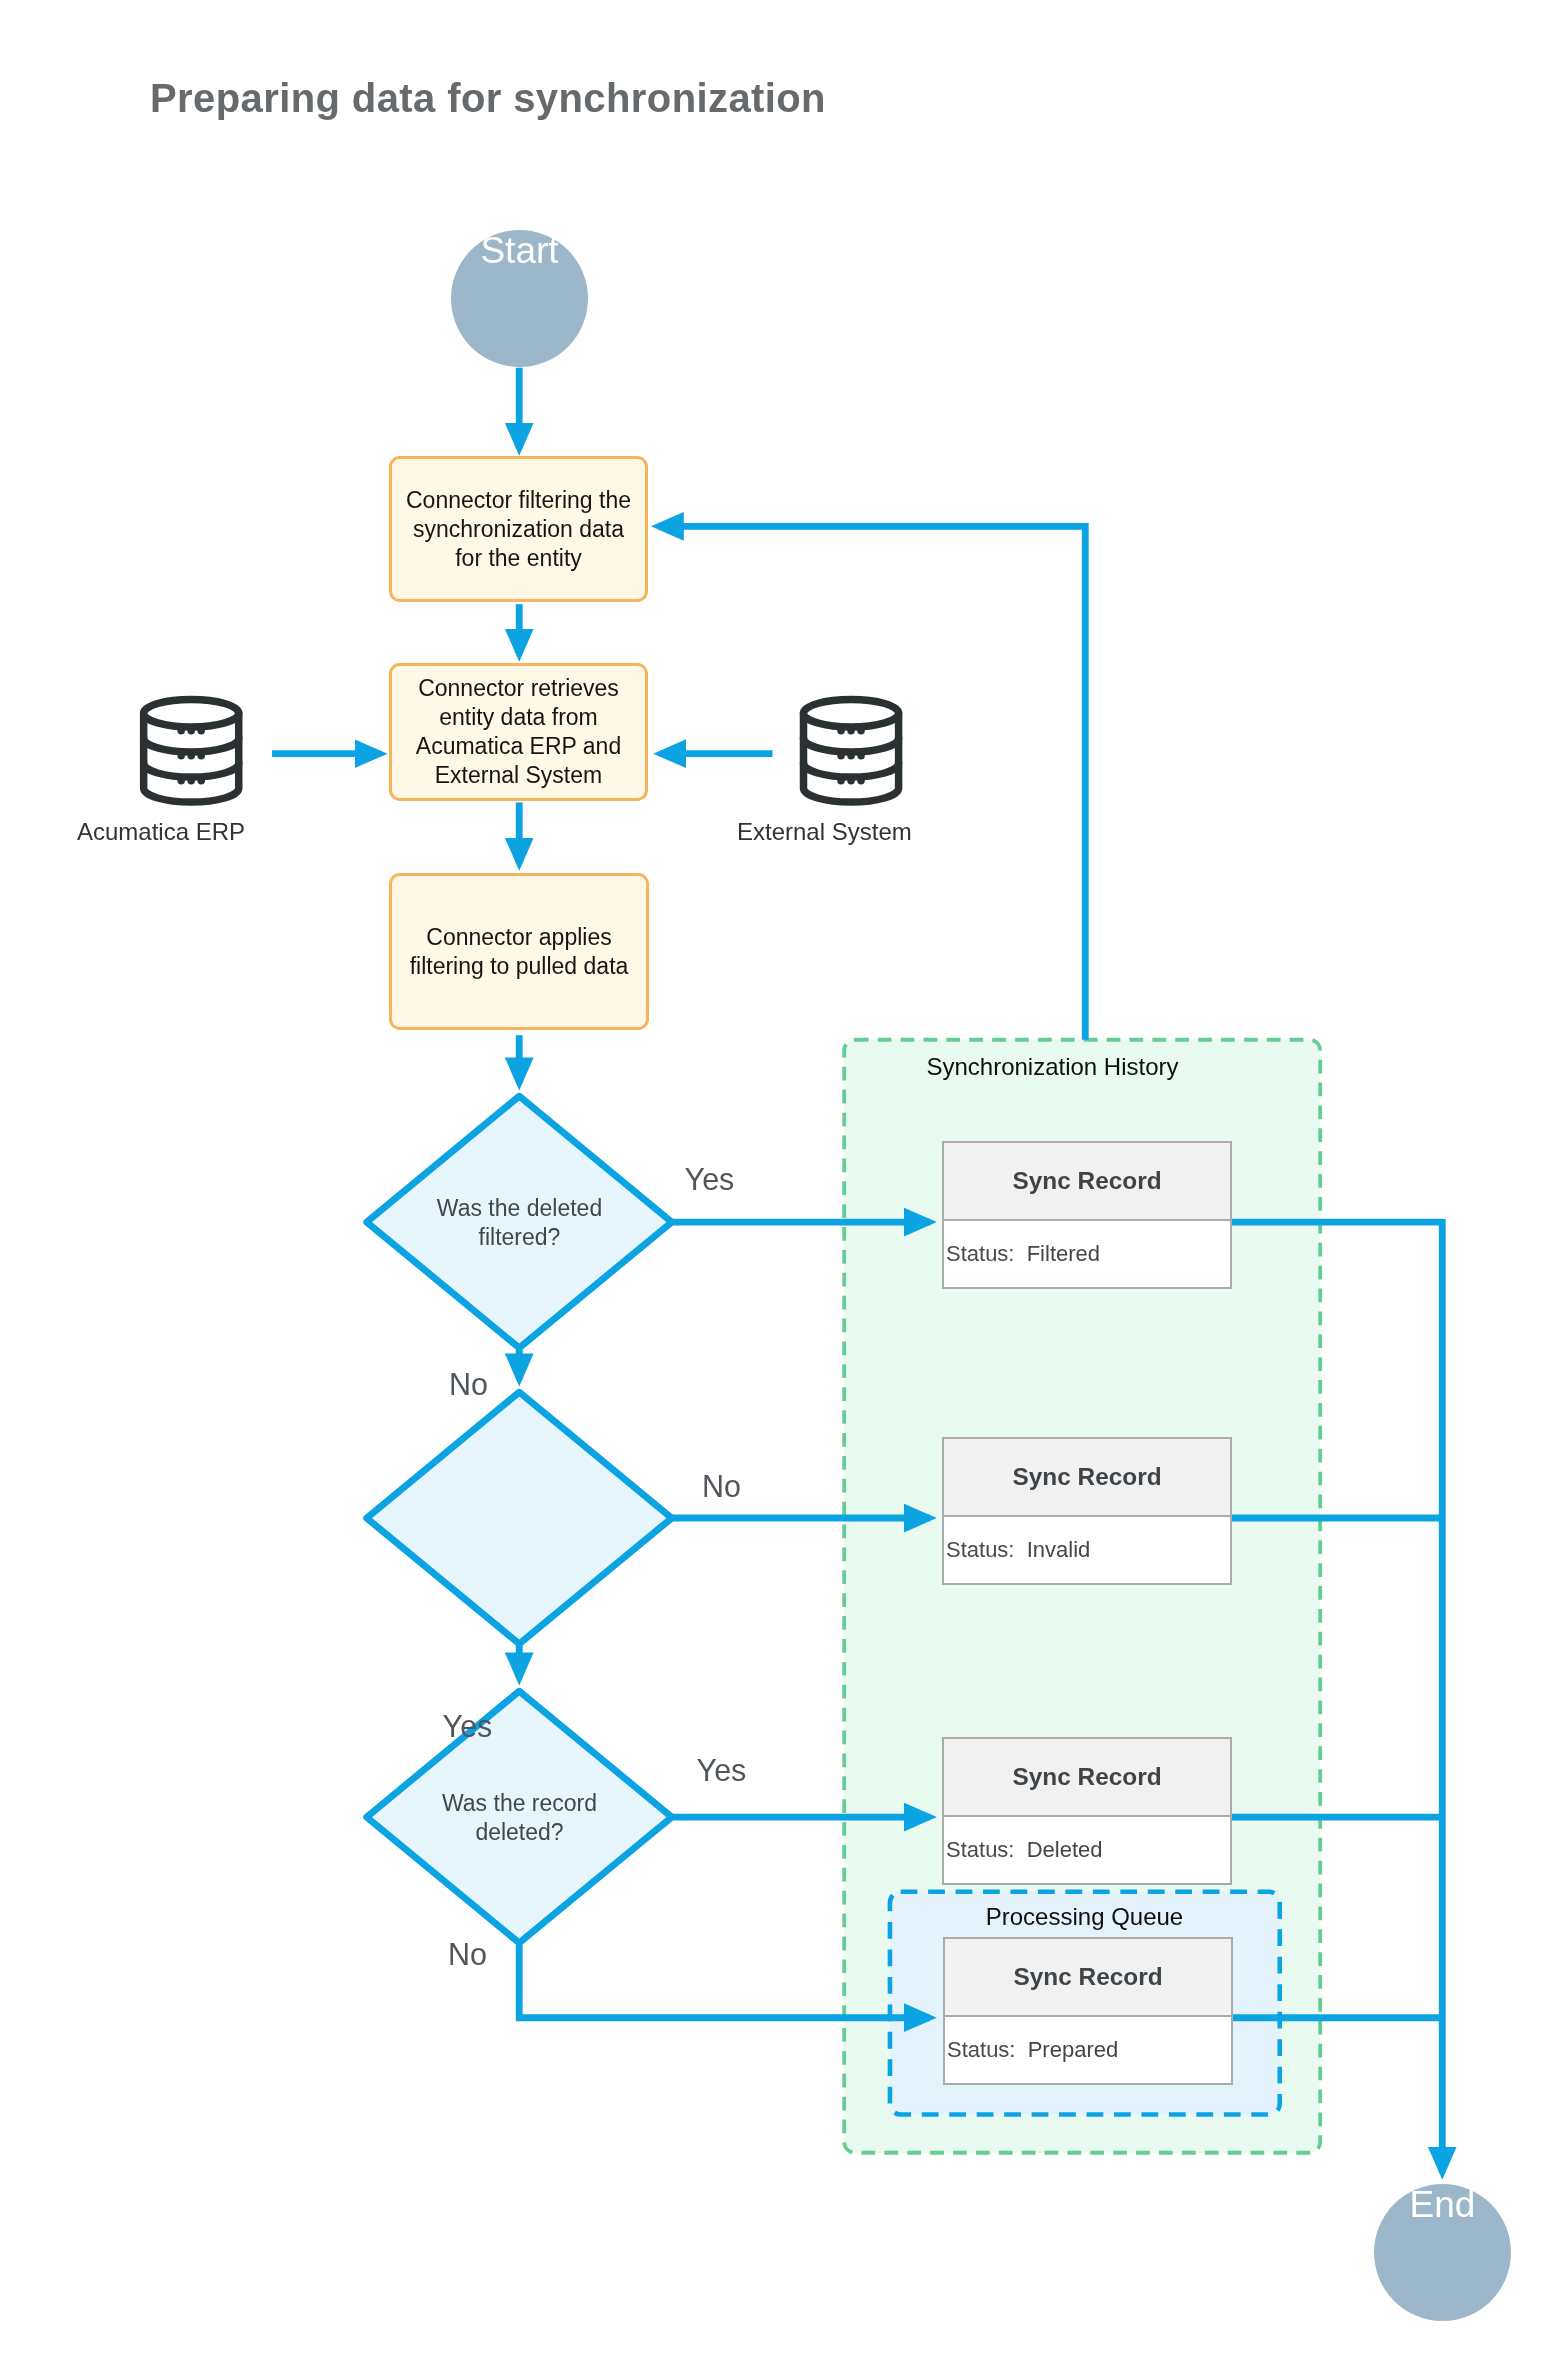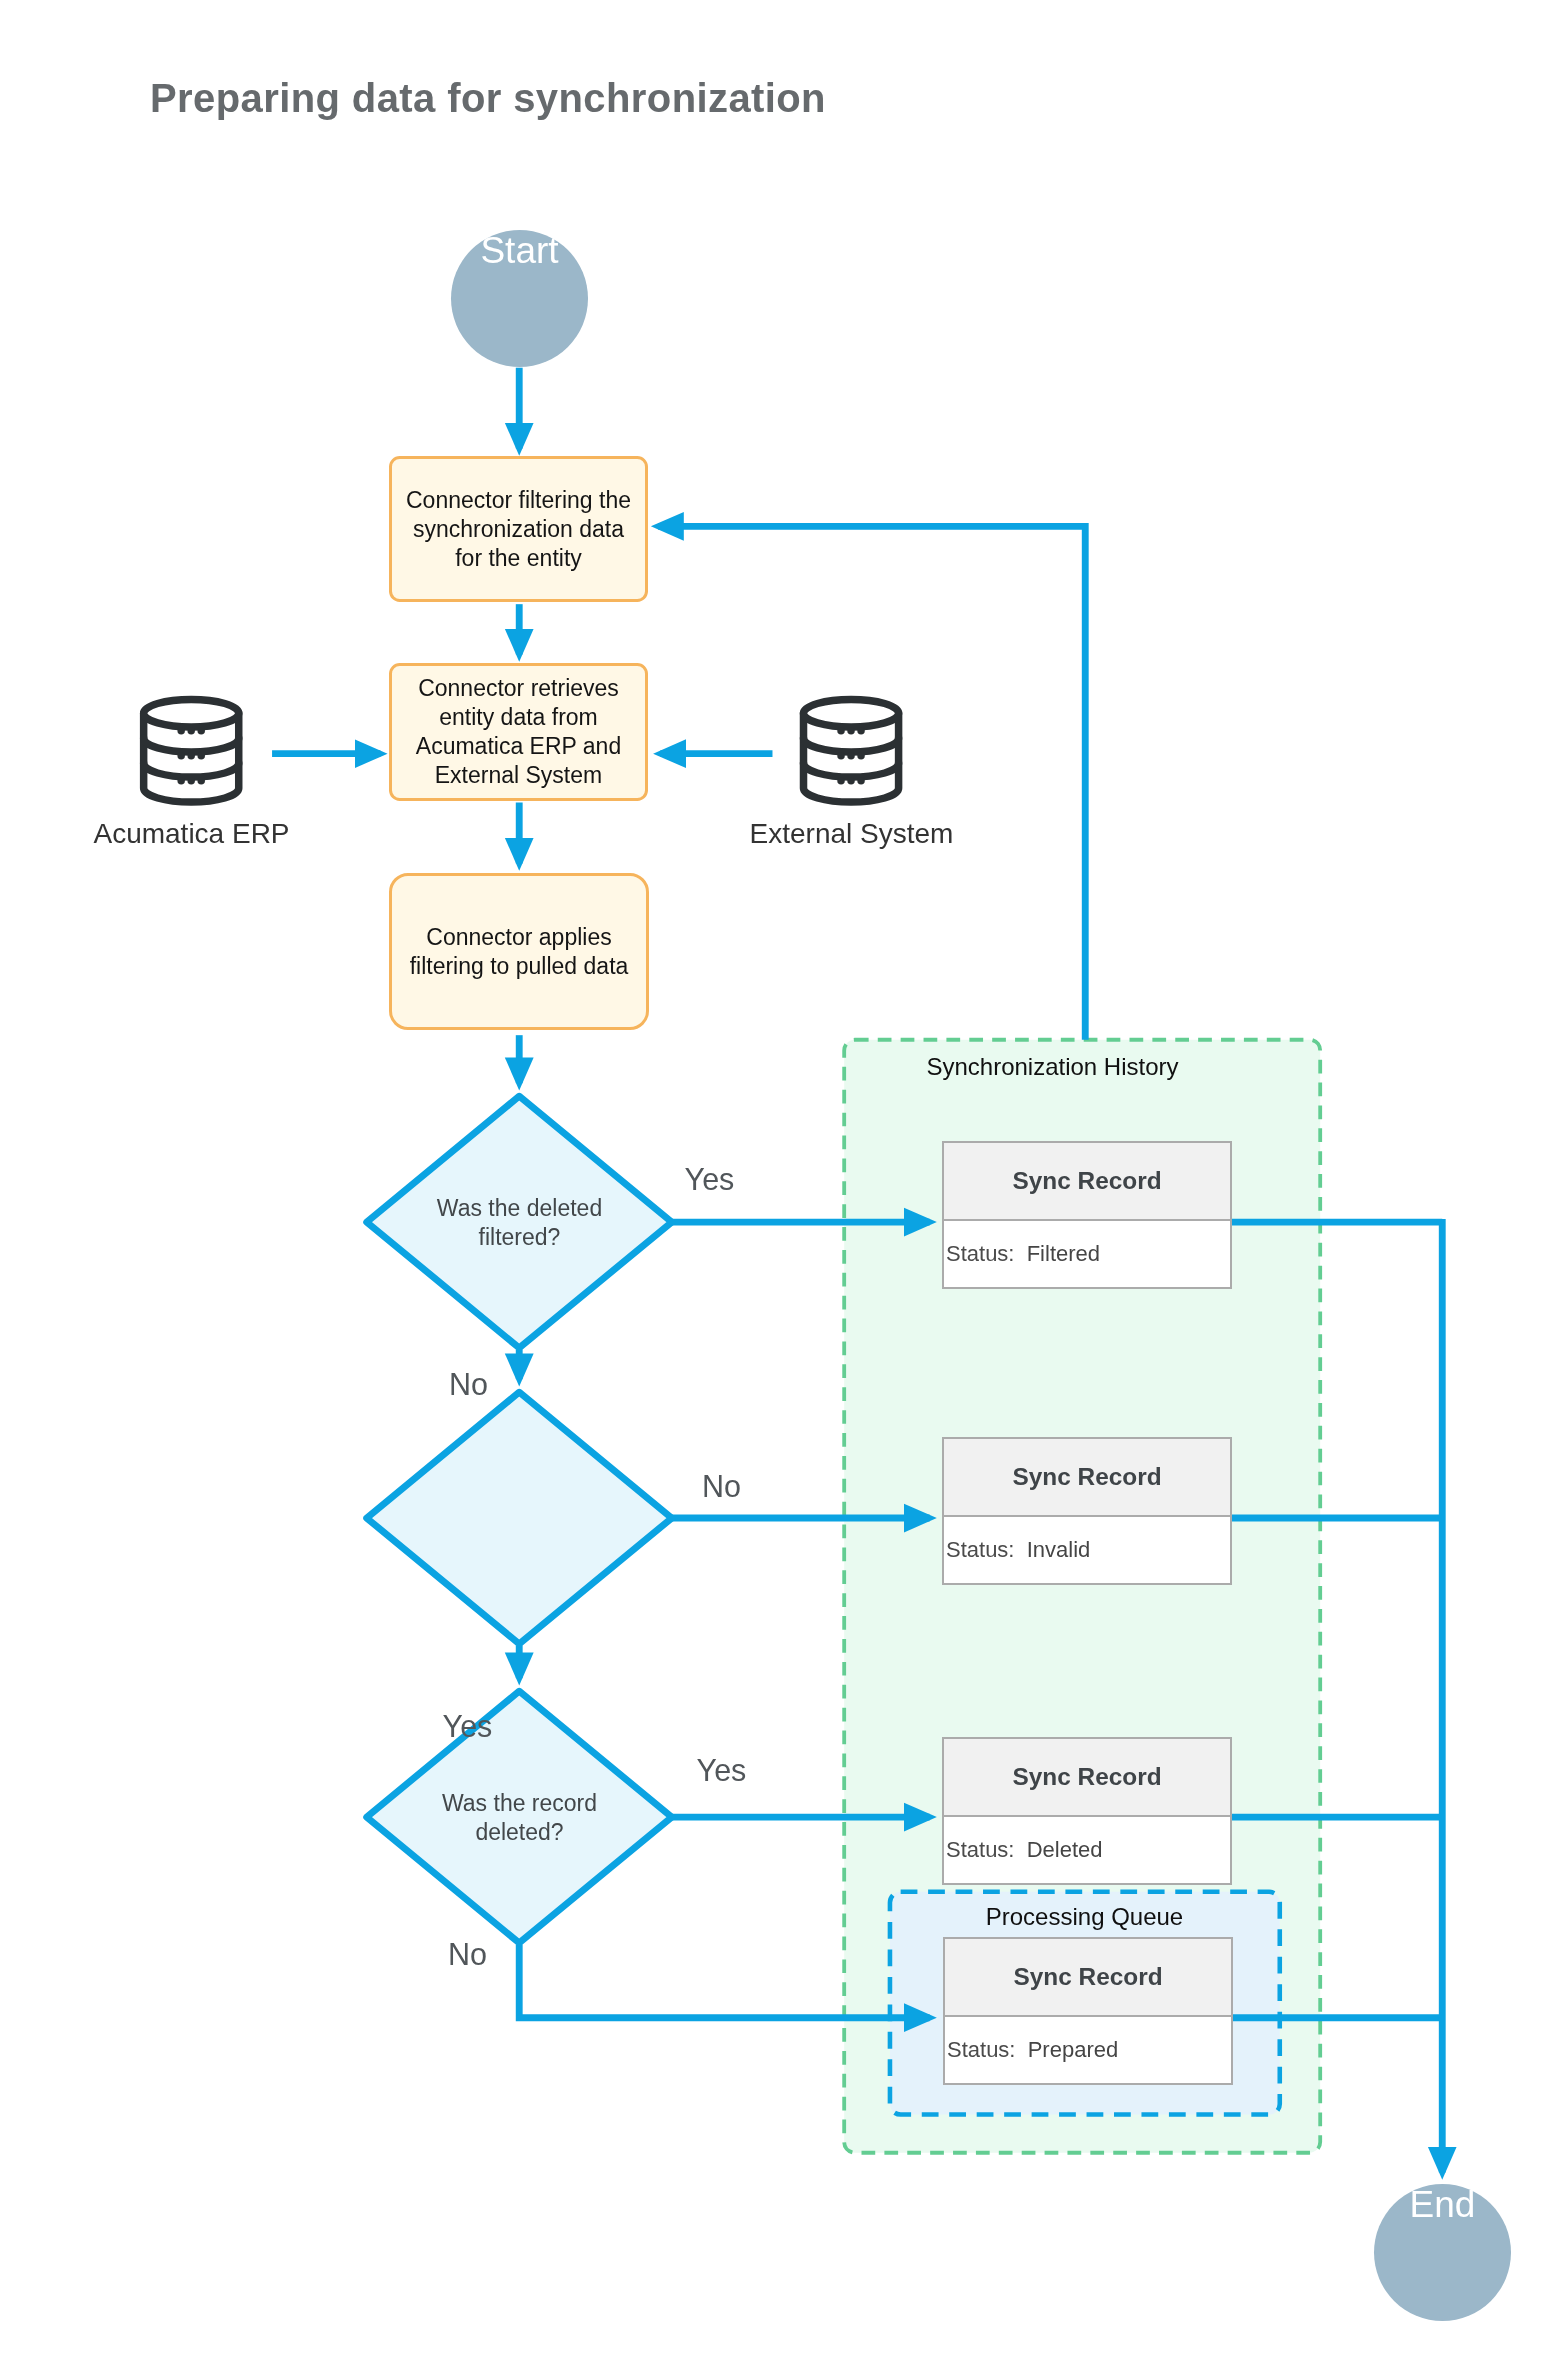--- a/index.html
+++ b/index.html
@@ -32,21 +32,21 @@
   .process{
     background:#fff8e6;
     border:3.8px solid #f6b45c;border-radius:10.7px;
     display:flex;align-items:center;justify-content:center;
     text-align:center;
     font-size:23px;line-height:29px;color:#151515;
     padding:7.6px 13.7px;
   }
   #process-1{left:381px;top:456px;width:259px;height:146px;}
   #process-2{left:381px;top:663px;width:259px;height:138px;}
-  #process-3{left:381px;top:873px;width:260px;height:157px;border-radius:19px;}
+  #process-3{left:381px;top:873px;width:260px;height:157px;}
 
   .diamond-label{
     display:flex;align-items:center;justify-content:center;
     text-align:center;
     font-size:23px;line-height:29px;color:#42474a;
     width:229px;height:107px;
   }
   #diamond-1-label{left:397px;top:1169px;}
   #diamond-2-label{left:397px;top:1465px;}
   #diamond-3-label{left:397px;top:1764px;}
@@ -57,22 +57,22 @@
     font-size:30.5px;color:#51565a;
   }
   #label-yes-1{left:652px;top:1158px;}
   #label-no-1{left:411px;top:1363px;}
   #label-no-2{left:664px;top:1465px;}
   #label-yes-2{left:410px;top:1705px;}
   #label-yes-3{left:664px;top:1749px;}
   #label-no-3{left:410px;top:1933px;}
 
   .db-label{
-    width:229px;text-align:center;
-    font-size:28px;color:#333333;
+    width:229px;
+    font-size:24px;color:#333333;
   }
   #db-left-label{left:69px;top:818px;}
   #db-right-label{left:729px;top:818px;}
 
   .panel-title{
     text-align:center;font-size:24px;color:#101010;z-index:2;
   }
   #sync-history-title{left:846px;top:1053px;width:397px;}
   #processing-queue-title{left:920px;top:1903px;width:313px;}
 

